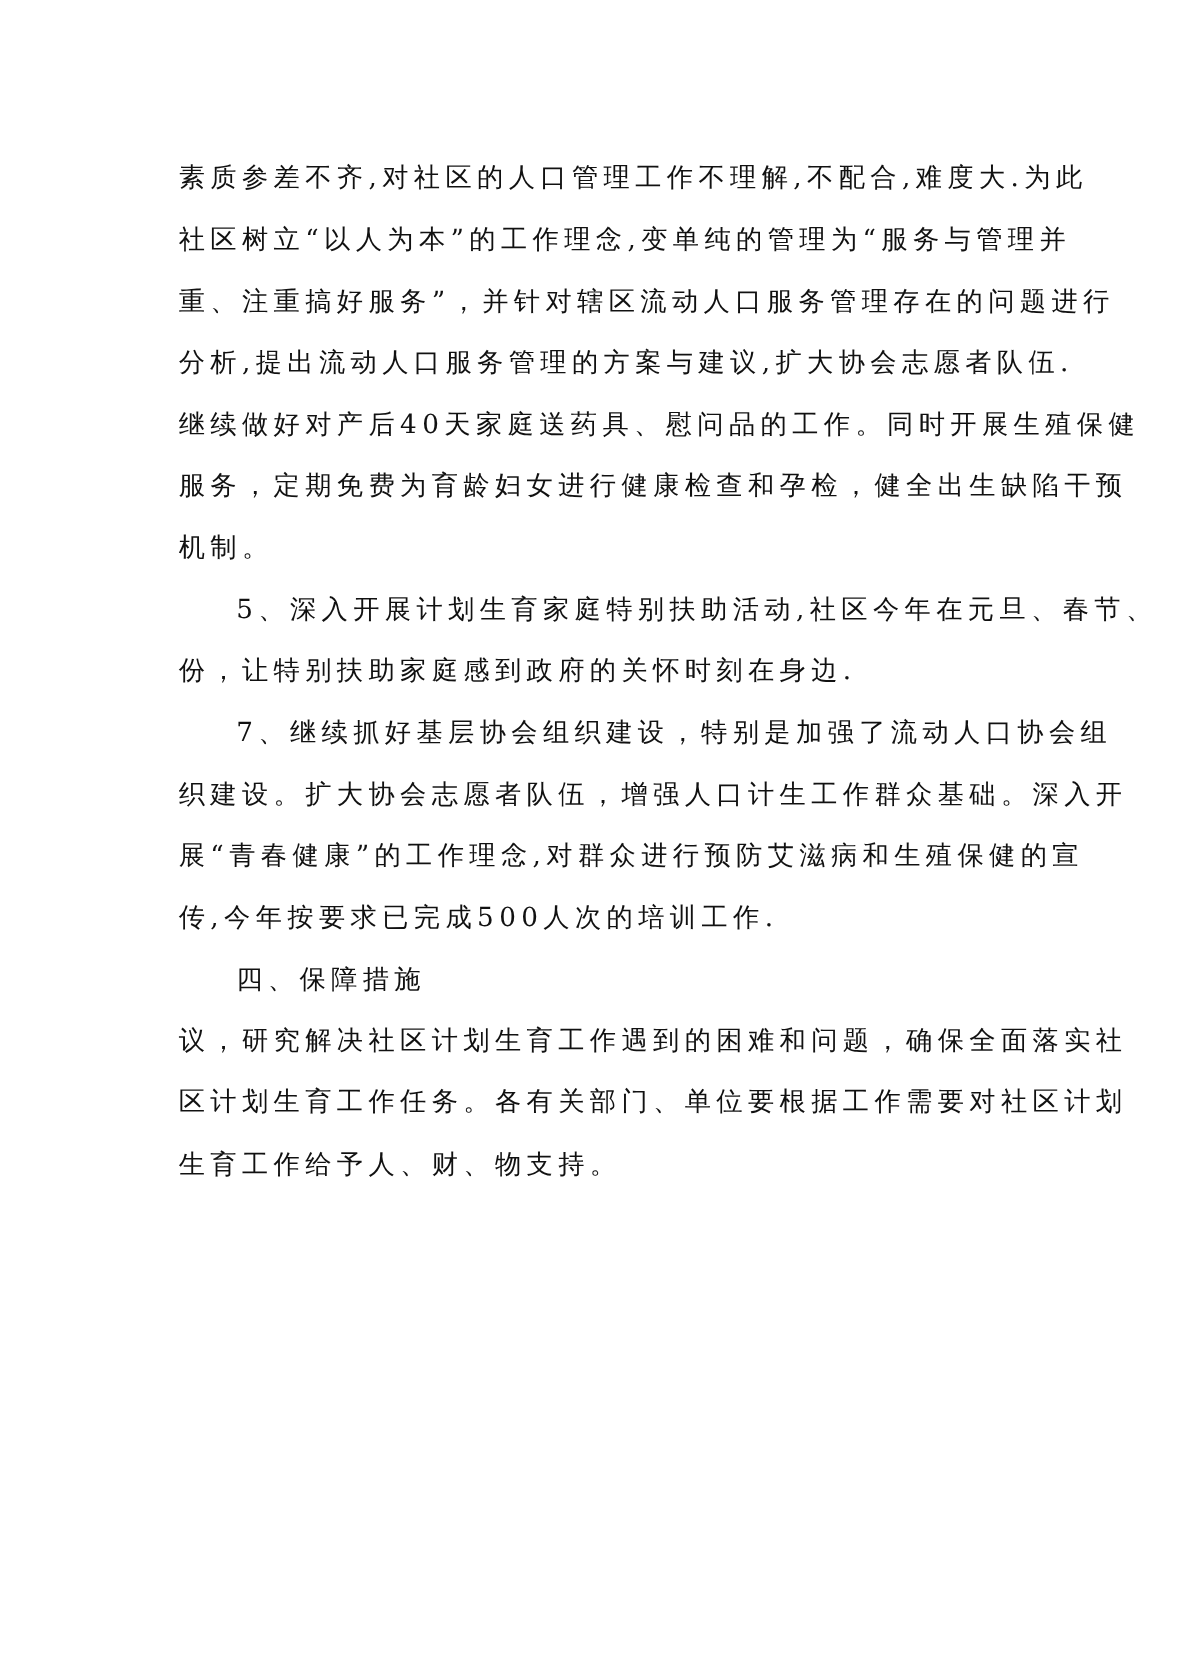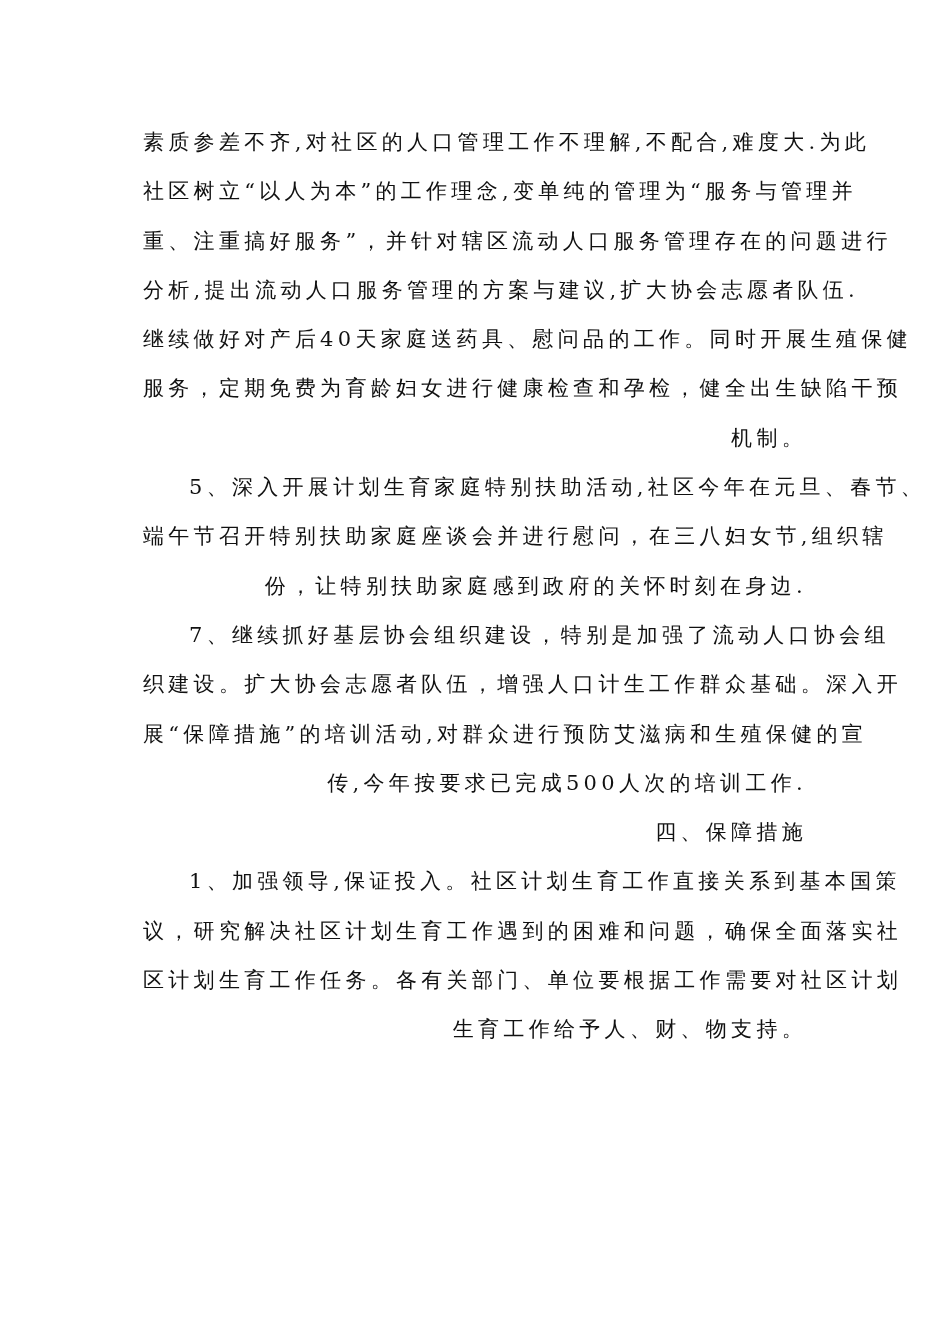--- a/index.html
+++ b/index.html
@@ -3,39 +3,37 @@
 <meta charset="utf-8">
 <style>
   html, body { margin: 0; padding: 0; background: #ffffff; }
   body { width: 950px; height: 1344px; position: relative; overflow: hidden; }
   .page {
     position: absolute; left: 143px; top: 118px; width: 664px;
     font-family: "DejaVu Serif", "Liberation Serif", serif;
     font-size: 21px; line-height: 49.3px; color: #111111;
     letter-spacing: 4.3px;
   }
-  .line { display: block; white-space: nowrap; height: 49.3px; text-align: right; }
+  .line { display: block; white-space: nowrap; height: 49.3px; }
   .indent { padding-left: 46px; }
 </style>
 </head>
 <body>
 
 <div class="page">
   <span class="line">素质参差不齐,对社区的人口管理工作不理解,不配合,难度大.为此</span>
   <span class="line">社区树立“以人为本”的工作理念,变单纯的管理为“服务与管理并</span>
   <span class="line">重、注重搞好服务”，并针对辖区流动人口服务管理存在的问题进行</span>
   <span class="line">分析,提出流动人口服务管理的方案与建议,扩大协会志愿者队伍.</span>
   <span class="line">继续做好对产后40天家庭送药具、慰问品的工作。同时开展生殖保健</span>
   <span class="line">服务，定期免费为育龄妇女进行健康检查和孕检，健全出生缺陷干预</span>
   <span class="line">机制。</span>
   <span class="line indent">5、深入开展计划生育家庭特别扶助活动,社区今年在元旦、春节、</span>
-  <span class="line">端午节召开特别扶助家庭座谈会并进行慰问，在三八妇女节,组织辖</span>
   <span class="line">份，让特别扶助家庭感到政府的关怀时刻在身边.</span>
   <span class="line indent">7、继续抓好基层协会组织建设，特别是加强了流动人口协会组</span>
   <span class="line">织建设。扩大协会志愿者队伍，增强人口计生工作群众基础。深入开</span>
-  <span class="line">展“保障措施”的培训活动,对群众进行预防艾滋病和生殖保健的宣</span>
+  <span class="line">展“青春健康”的工作理念,对群众进行预防艾滋病和生殖保健的宣</span>
   <span class="line">传,今年按要求已完成500人次的培训工作.</span>
   <span class="line indent">四、保障措施</span>
-  <span class="line indent">1、加强领导,保证投入。社区计划生育工作直接关系到基本国策</span>
   <span class="line">议，研究解决社区计划生育工作遇到的困难和问题，确保全面落实社</span>
   <span class="line">区计划生育工作任务。各有关部门、单位要根据工作需要对社区计划</span>
   <span class="line">生育工作给予人、财、物支持。</span>
 </div>
 
 </body></html>

